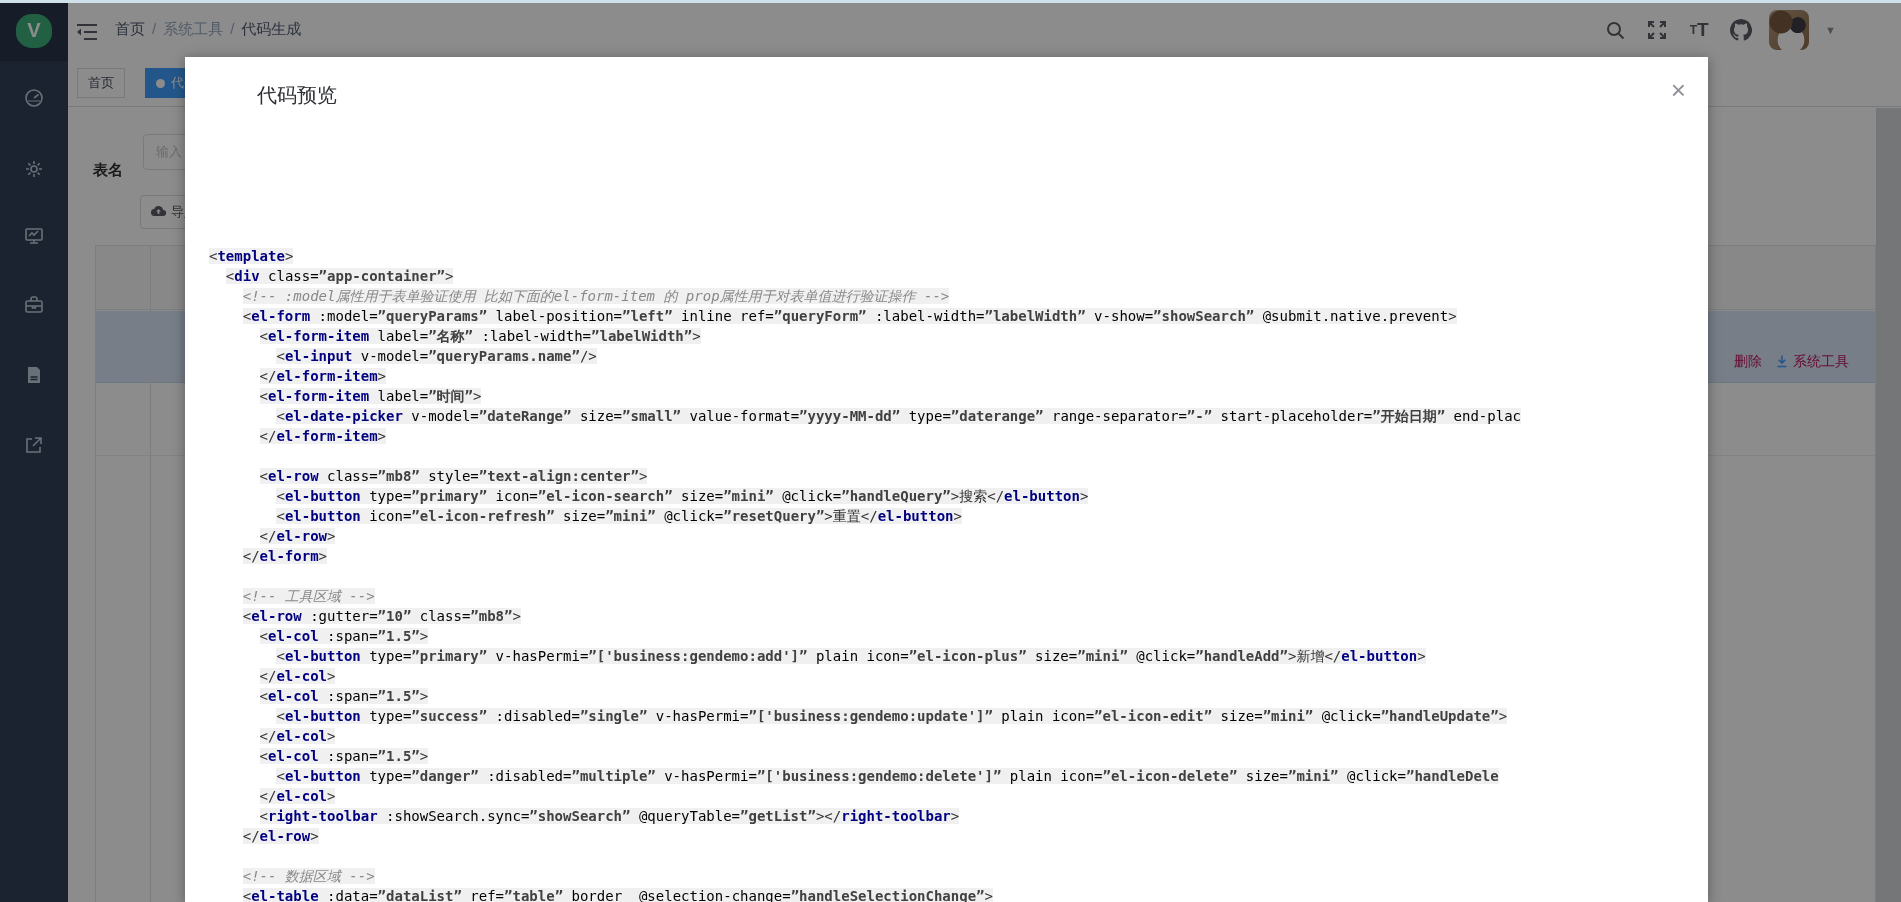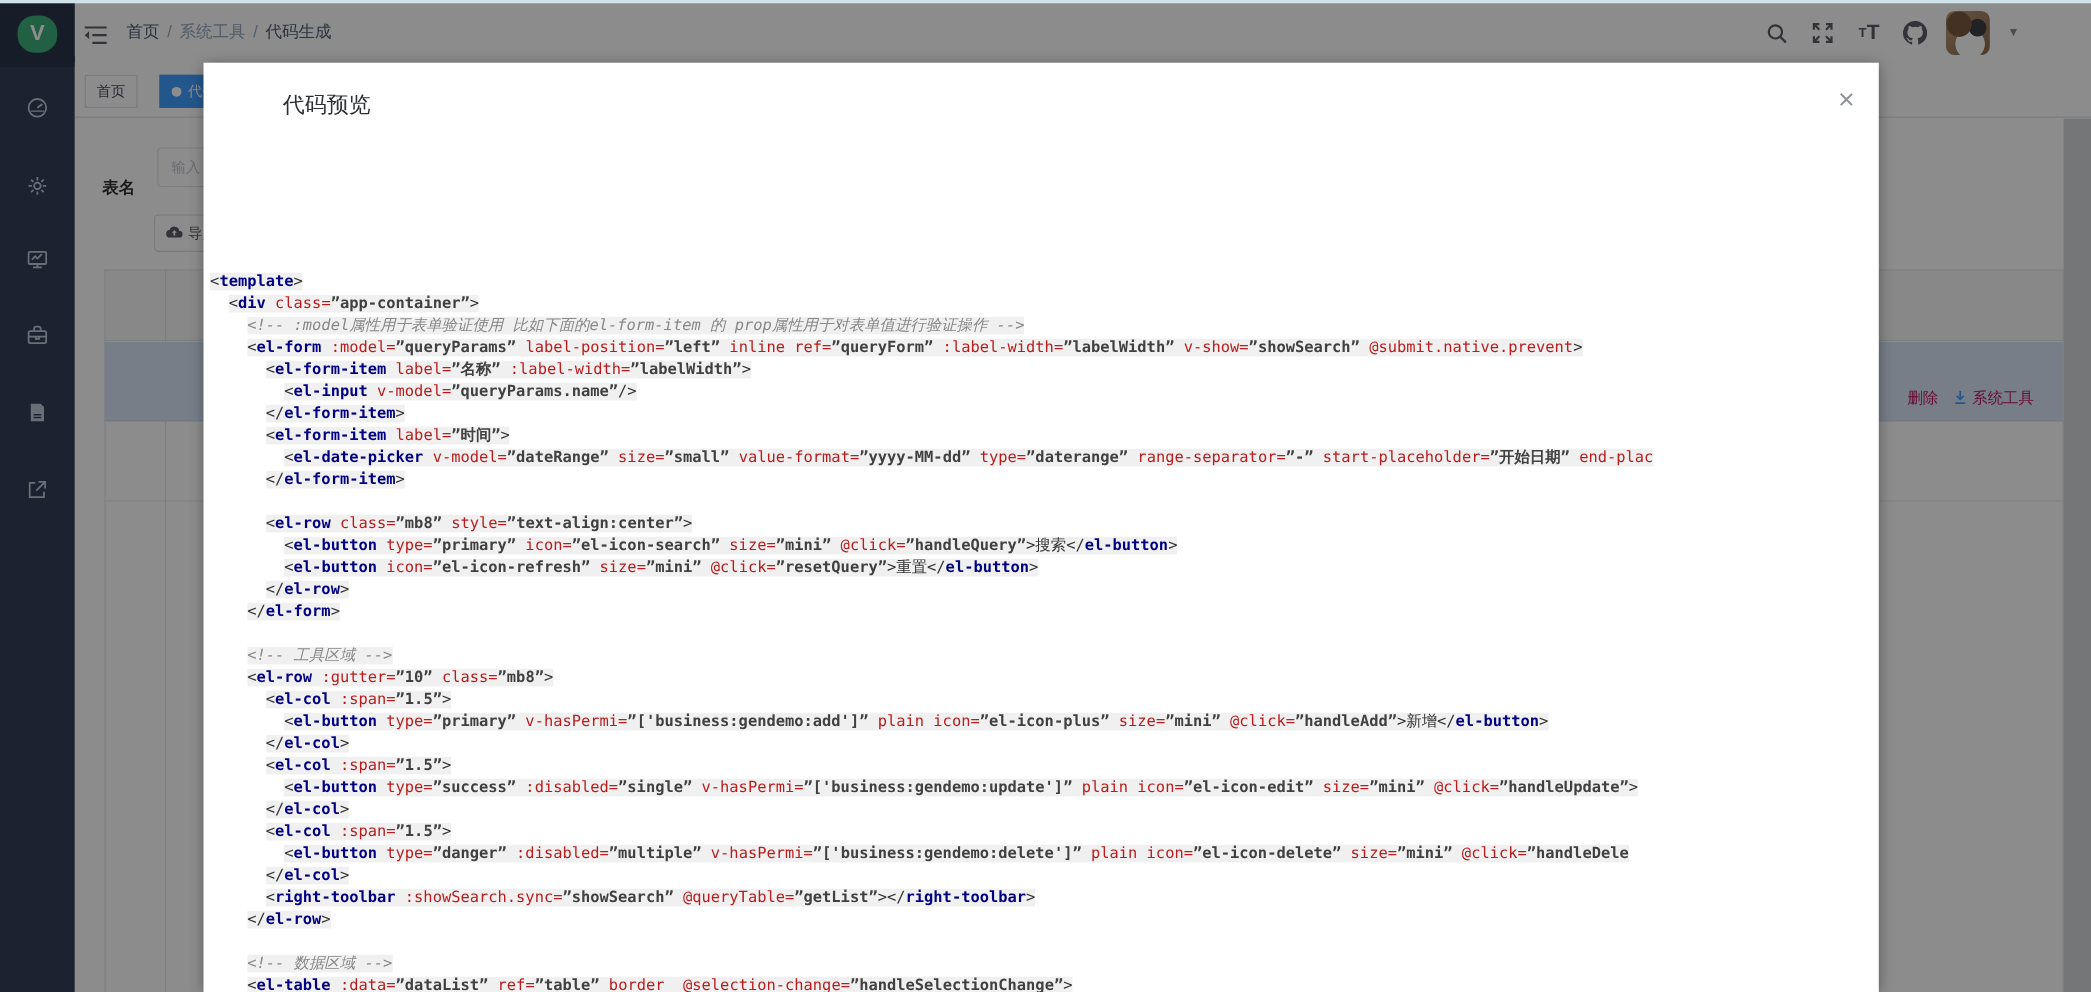--- a/index.html
+++ b/index.html
@@ -71,26 +71,26 @@
   .modal { left:185px; top:57px; width:1523px; height:845px; background:#fff; z-index:20;
     box-shadow:0 2px 12px rgba(0,0,0,0.35); }
   .modal-title { position:absolute; left:27px; top:25px; font-size:20px; color:#2d2f33;margin-left:45px; }
   .modal-close { position:absolute; right:22px; top:20px; font-size:26px; color:#909399; cursor:pointer; line-height:1; }
   .tabs { position:absolute; left:18px; top:112px; right:20px; height:40px; display:flex; gap:36px; border-bottom:1px solid #e4e7ed; }
   .tab { height:40px; line-height:38px; font-size:15px; color:#303133; cursor:pointer; position:relative; white-space:nowrap; }
   .tab.active { color:#409eff; }
   .tab.active::after { content:""; position:absolute; left:0; right:0; bottom:-1px; height:2px; background:#409eff; }
 
   .code-wrap { position:absolute; left:0; top:189px; right:0; bottom:0; overflow:hidden;
-    padding-left:6px; font-family:"DejaVu Sans Mono", monospace; font-size:14px; line-height:20px; white-space:pre; }
+    padding-left:24px; font-family:"DejaVu Sans Mono", monospace; font-size:14px; line-height:20px; white-space:pre; }
   .cl { height:20px; }
   .hl { background:#f0f0f0; }
   .tk-p { color:#333; }
   .tk-t { color:#000080; font-weight:bold; }
-  .tk-a { color:#b91c1c; }
+  .tk-a { color:#000000; }
   .tk-s { color:#404040; font-weight:bold; }
   .tk-c { color:#888; font-style:italic; }
 </style>
 </head>
 <body>
 
 <div class="abs sidebar">
   <div class="logo-box">
     <div class="logo">V</div>
   </div>

